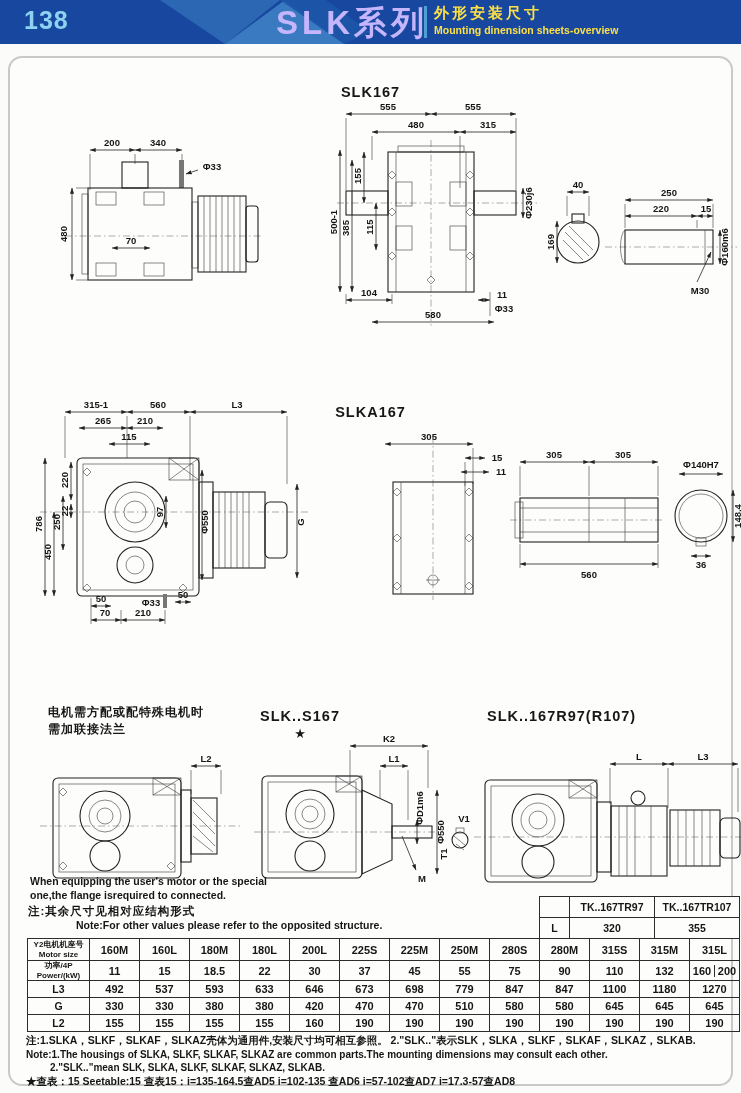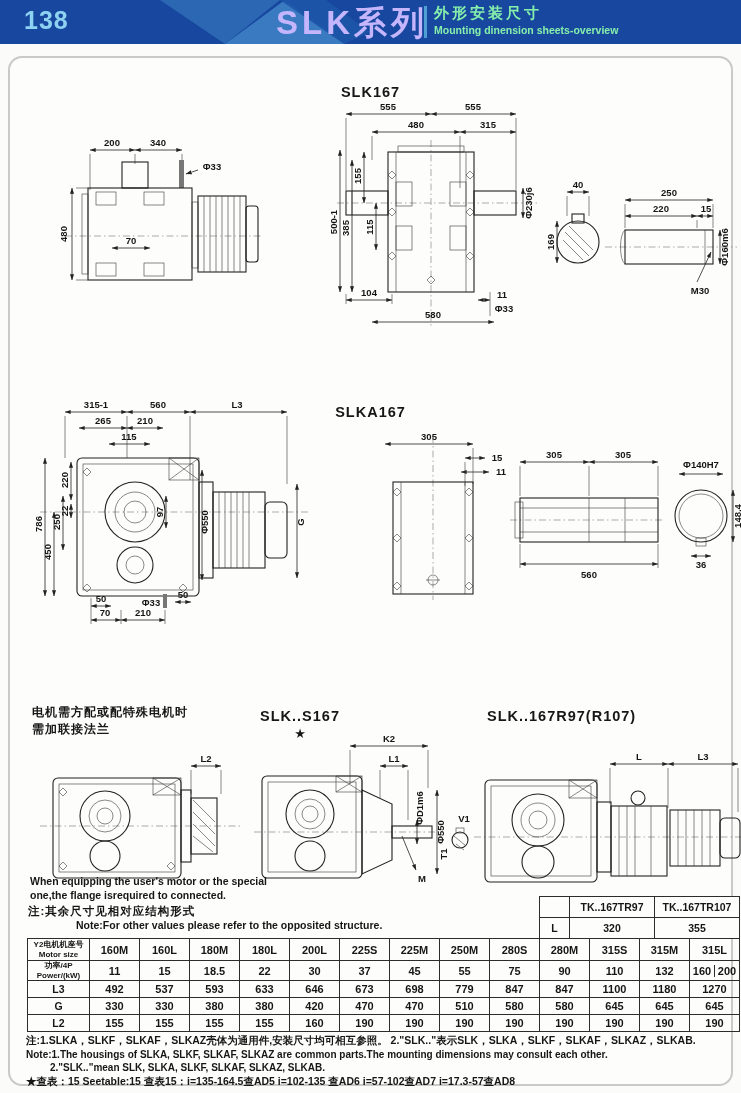--- a/index.html
+++ b/index.html
@@ -5,21 +5,21 @@
   html,body{margin:0;padding:0;}
   body{width:741px;height:1093px;position:relative;background:#fbfbfa;
        font-family:"Liberation Sans",sans-serif;color:#161616;overflow:hidden;}
   
   .hdr{position:absolute;left:0;top:0;width:741px;height:44px;background:#17479e;}
   .pagenum{position:absolute;left:24px;top:6px;font-weight:bold;font-size:25px;
            color:#8ed2f2;letter-spacing:1px;}
   .series{position:absolute;left:276px;top:1px;color:#c4b5fd;font-weight:bold;font-size:33px;
           letter-spacing:4px;}
   .hdr-div{position:absolute;left:424px;top:6px;width:3px;height:32px;background:#4e9fd4;}
-  .sub{position:absolute;left:434px;top:4px;color:#86efac;}
+  .sub{position:absolute;left:434px;top:4px;color:#fde047;}
   .sub-cn{font-weight:bold;font-size:15px;letter-spacing:3px;}
   .sub-en{font-weight:bold;font-size:10.5px;margin-top:1px;}
   
   .sheet{position:absolute;left:8px;top:56px;width:721px;height:1026px;
          border:2px solid #c9c9c9;border-radius:14px;background:#fdfdfc;}
   .abs{position:absolute;}
   .sec-title{font-weight:bold;font-size:14.5px;letter-spacing:1px;}
   .center-line{left:0;width:100%;text-align:center;}
   .cnnote{font-weight:bold;font-size:12px;line-height:1.45;letter-spacing:1px;}
   .ennote{font-weight:bold;font-size:10.5px;line-height:1.35;}
@@ -334,21 +334,21 @@
       <line class="dl" x1="186" y1="110" x2="206" y2="110" marker-start="url(#arw)" marker-end="url(#arw)"></line>
     </g>
     <text class="dim" x="49" y="12">305</text>
     <text class="dim" x="118" y="12">305</text>
     <text class="dim" x="84" y="132">560</text>
     <text class="dim" x="196" y="22">Φ140H7</text>
     <text class="dim" x="236" y="70" transform="rotate(-90 236 70)">148.4</text>
     <text class="dim" x="196" y="122">36</text>
   </svg>
 
-  <div class="abs cnnote" style="left:22px;top:646px">
+  <div class="abs cnnote" style="left:38px;top:646px">
     <div>电机需方配或配特殊电机时</div>
     <div>需加联接法兰</div>
   </div>
   <div class="abs sec-title" style="left:240px;top:650px;width:100px;text-align:center">SLK..S167</div>
   <div class="abs star" style="left:240px;top:668px;width:100px;text-align:center">★</div>
   <div class="abs sec-title" style="left:477px;top:650px">SLK..167R97(R107)</div>
 
   <svg class="abs" style="left:25px;top:692px" width="210" height="132" viewBox="0 0 210 132">
     <g>
       <line class="cl" x1="5" y1="76" x2="206" y2="76"></line>

